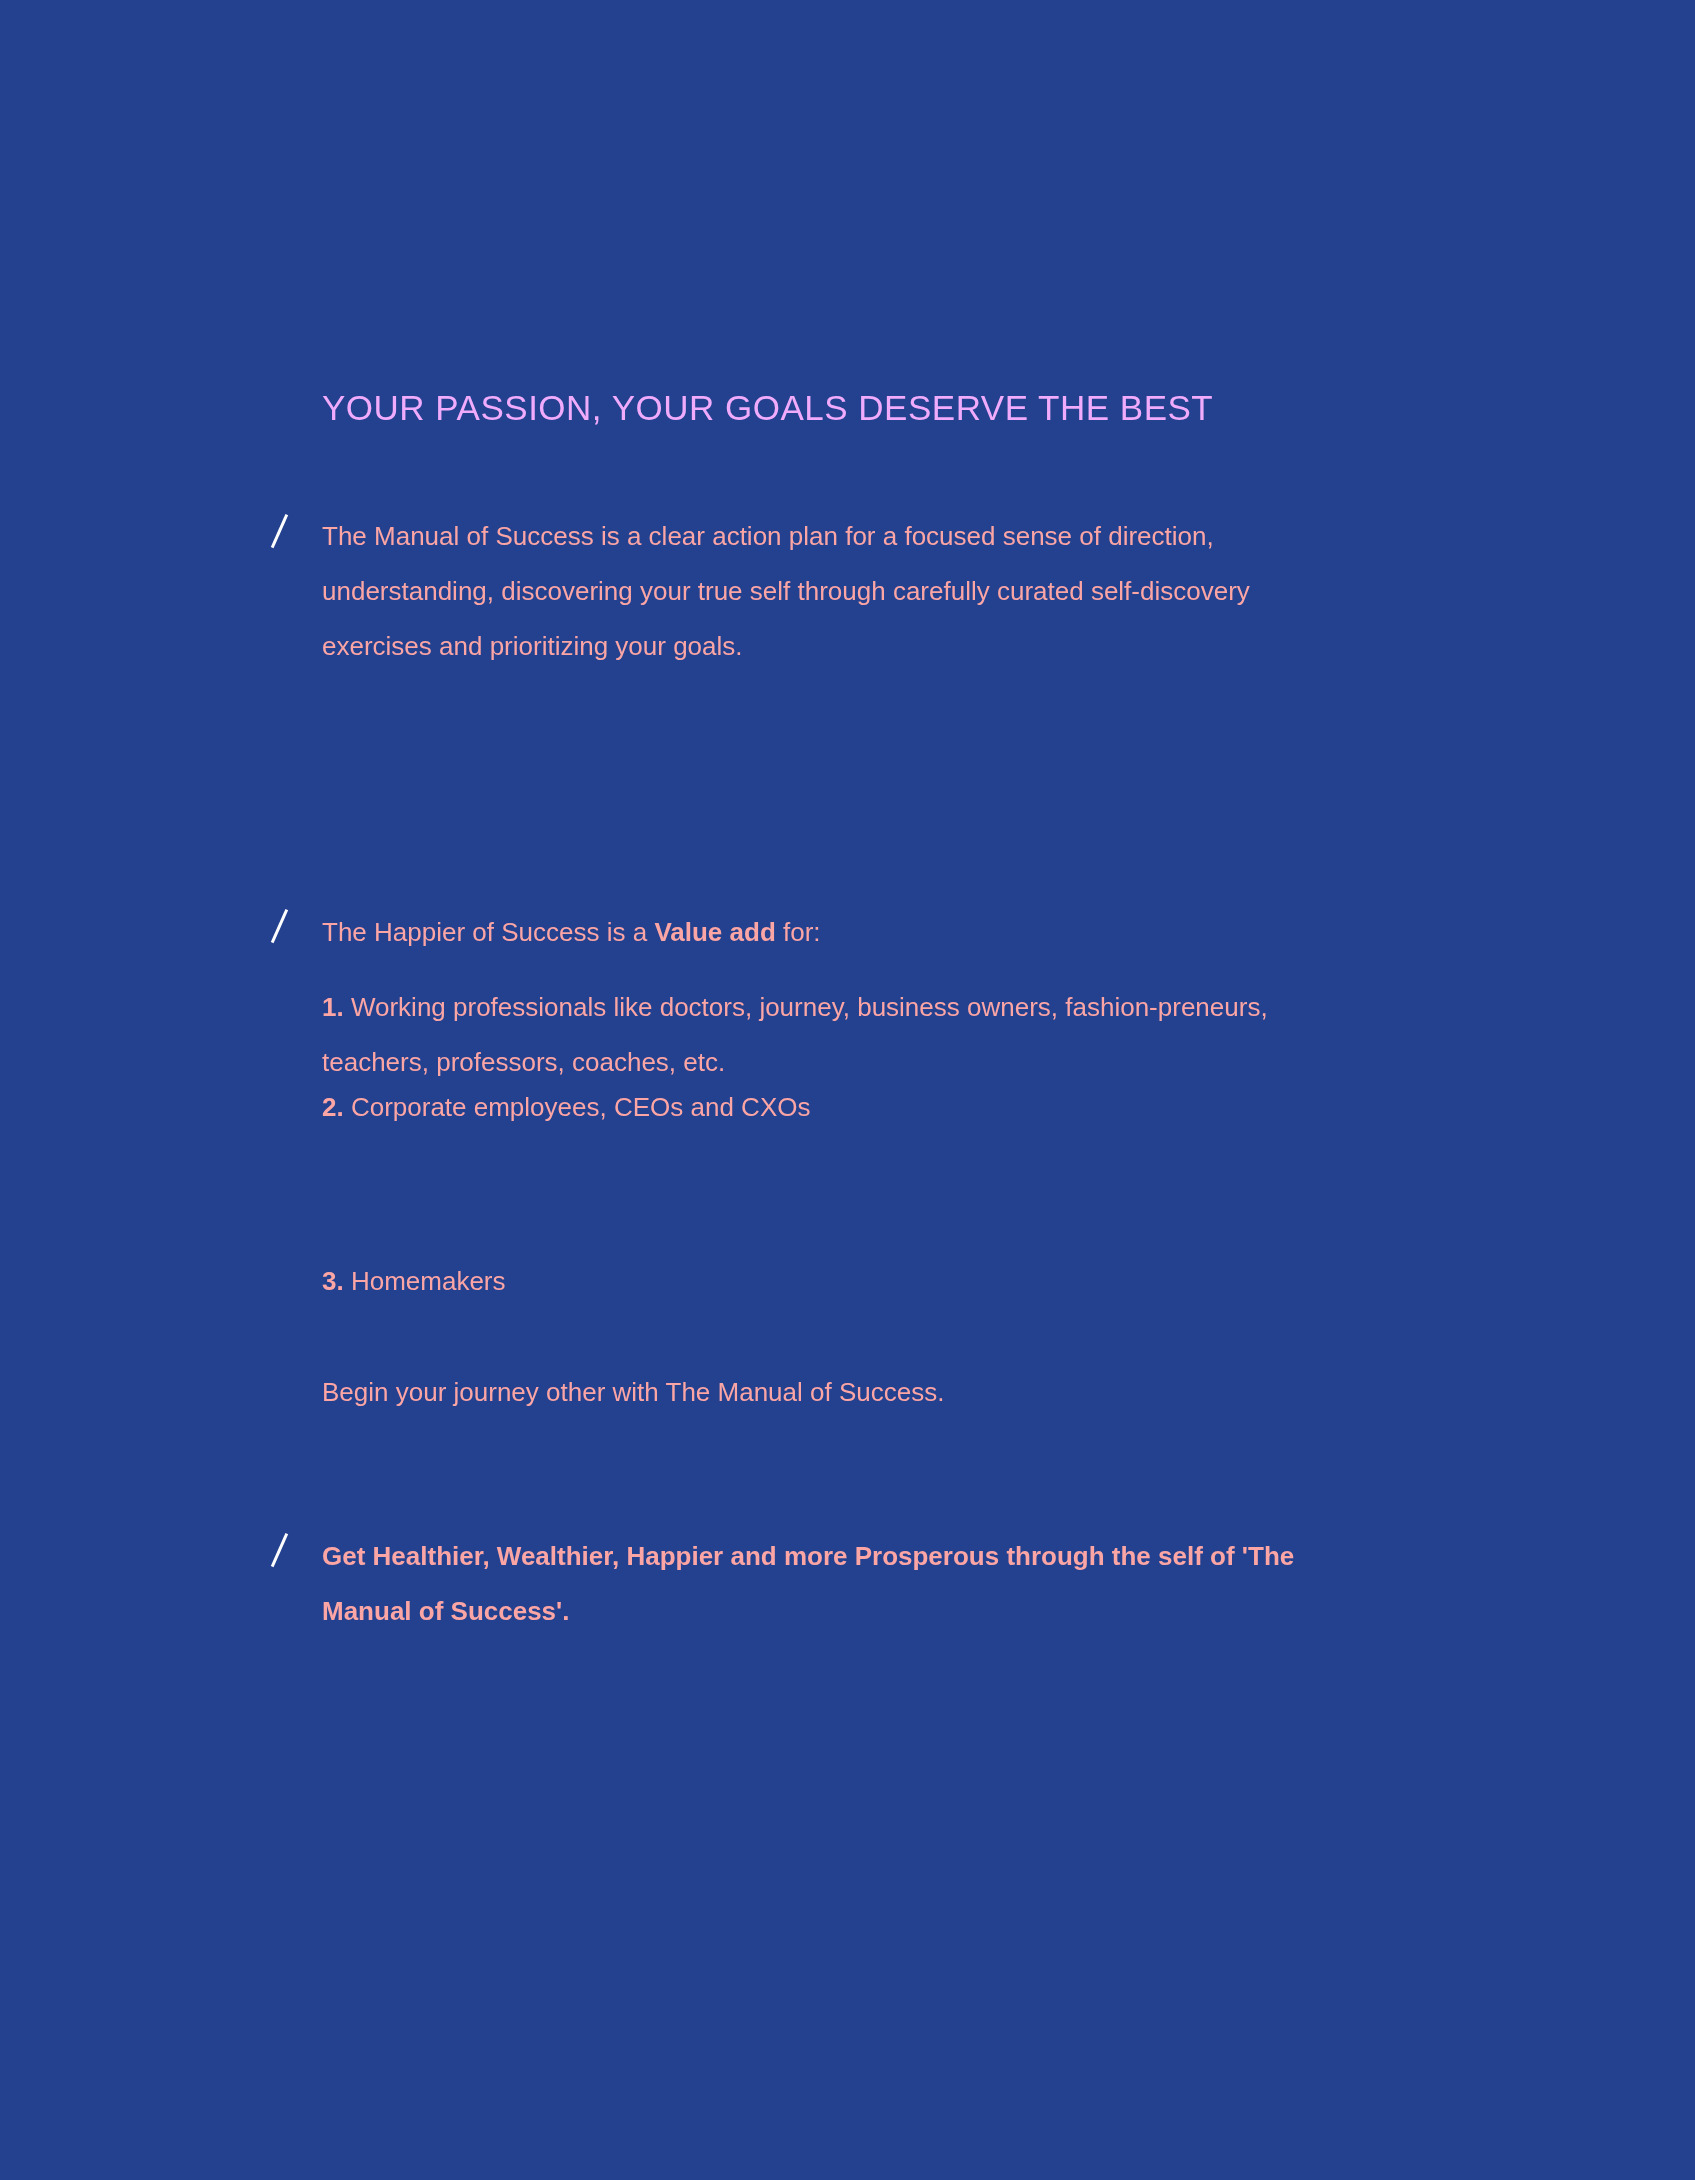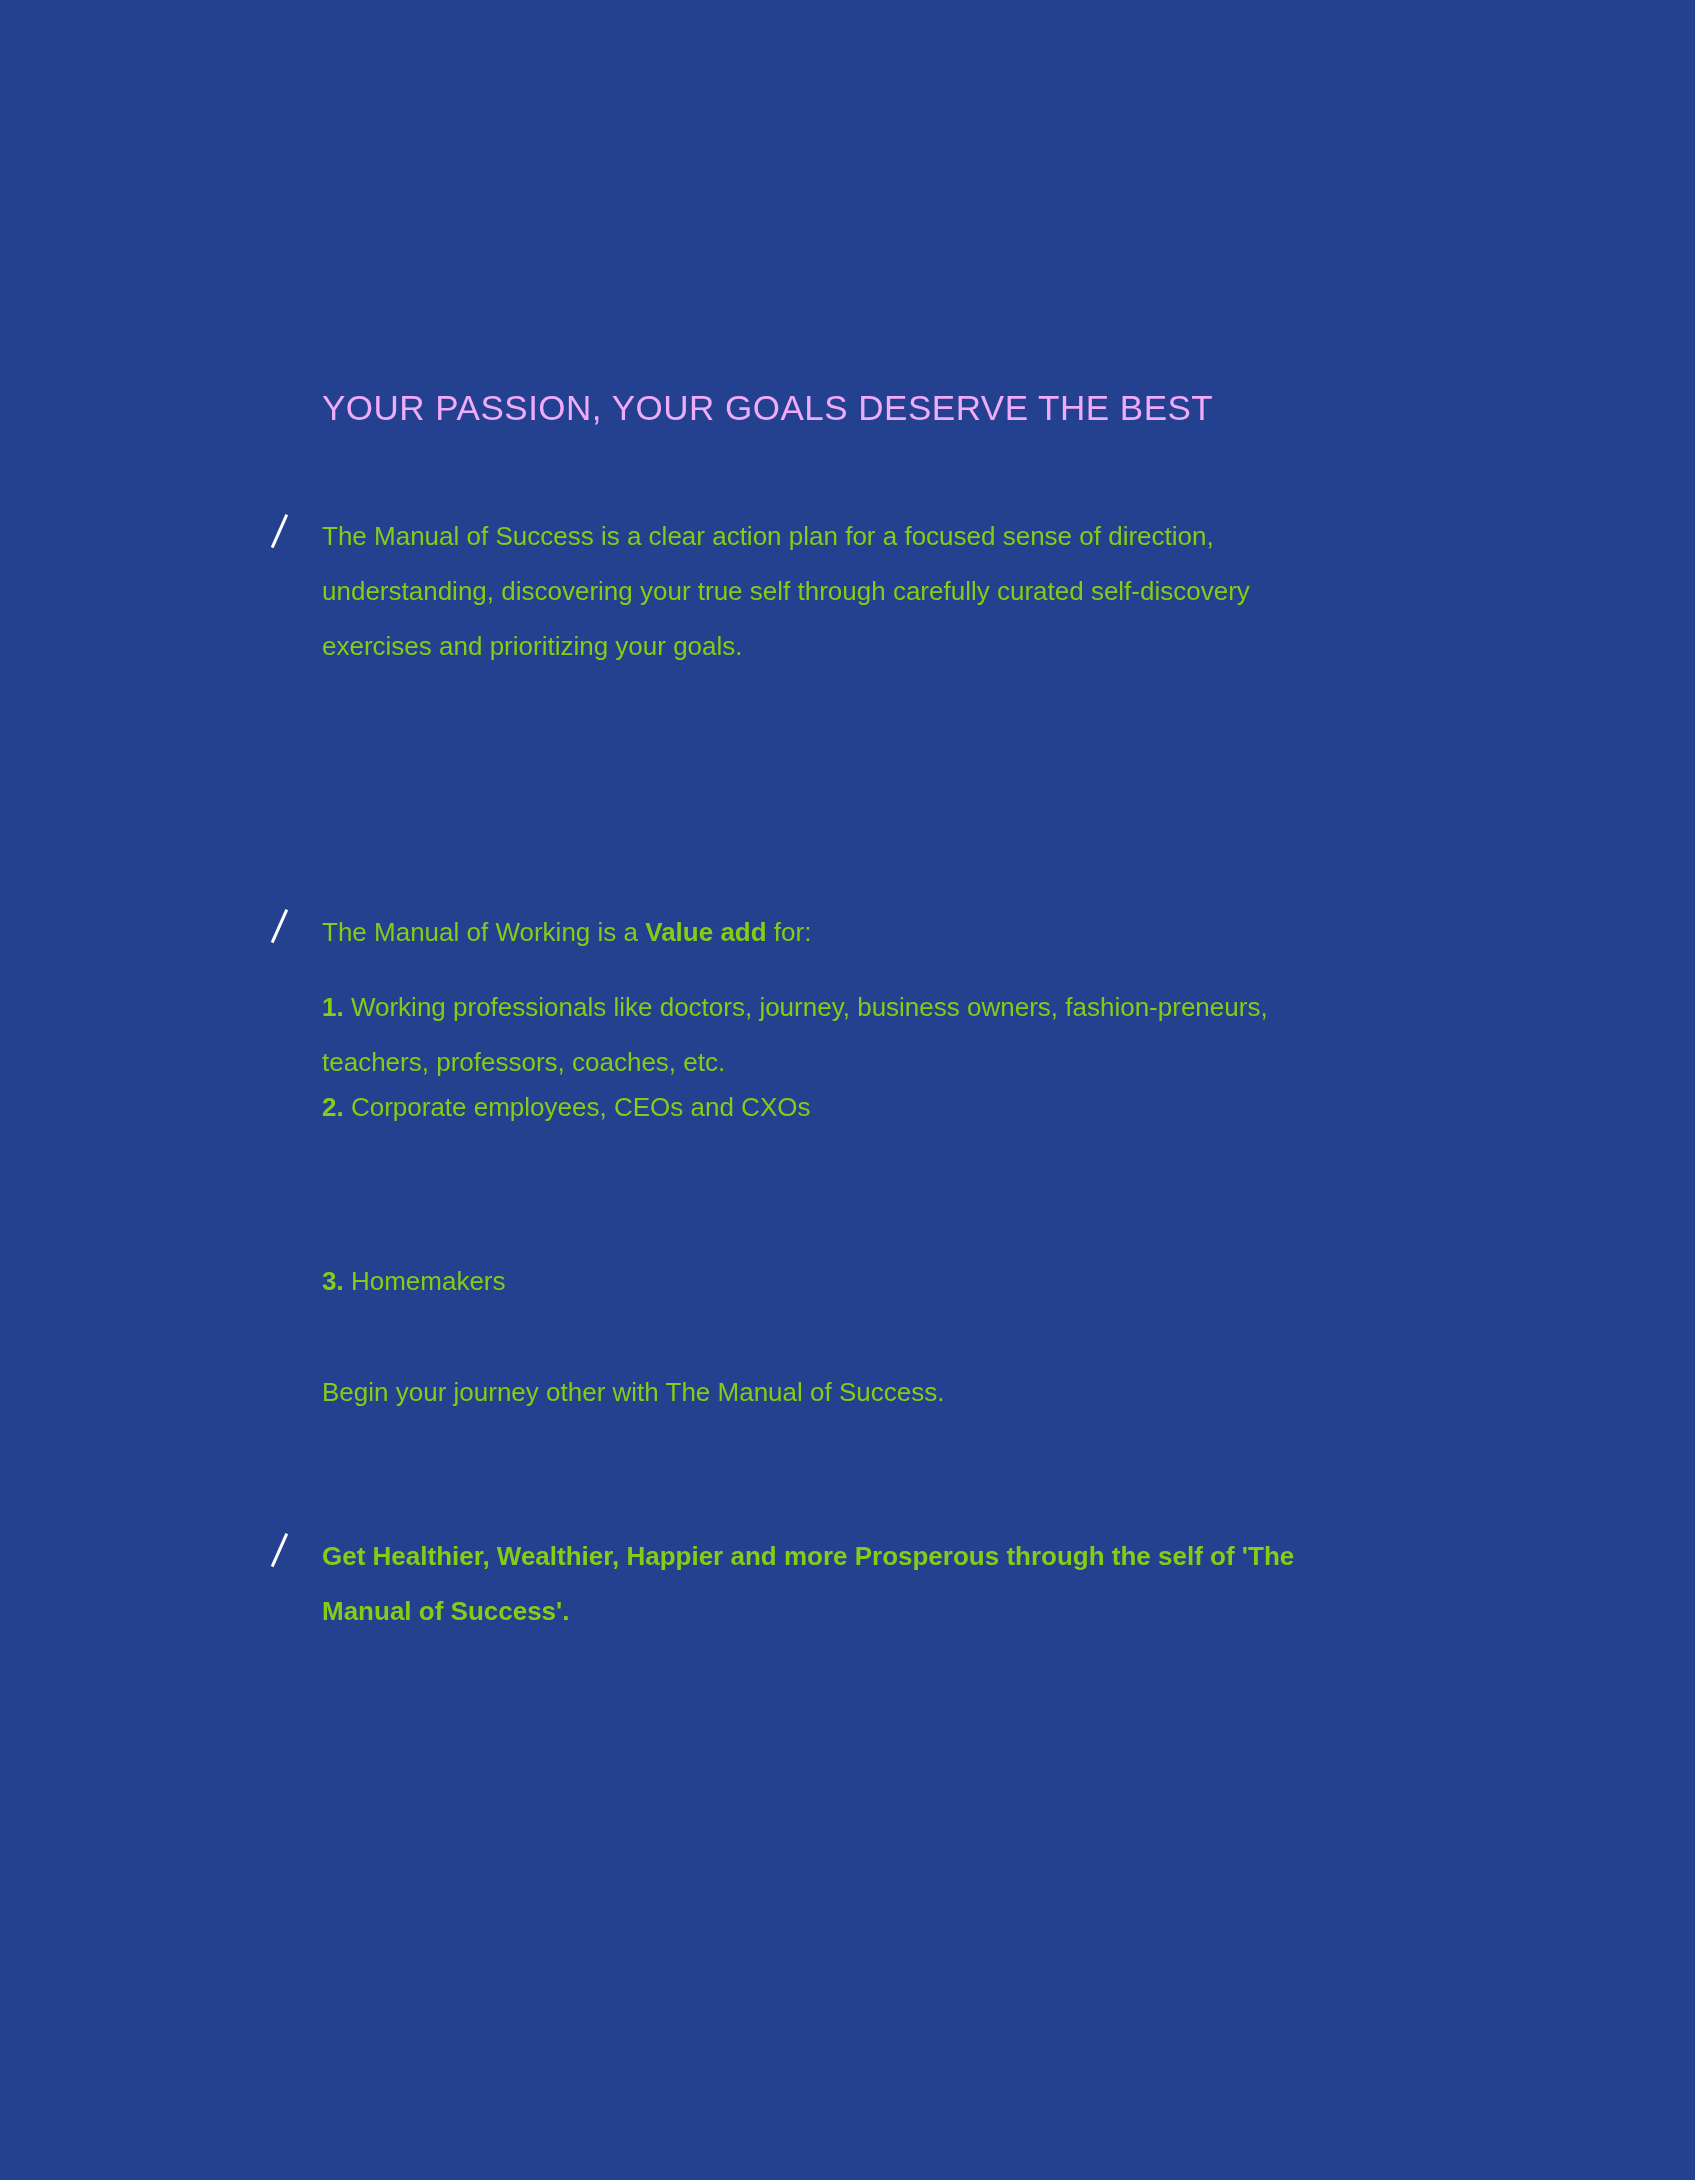--- a/index.html
+++ b/index.html
@@ -30,21 +30,21 @@
   }
 
   
   .block {
     position: absolute;
     left: 322px;
     width: 1039px;
     font-size: 26px;
     line-height: 55px;
     font-weight: 400;
-    color: #84cc16;
+    color: #fca5a5;
   }
   .slash {
     position: absolute;
     width: 22px;
     height: 37px;
     overflow: visible;
   }
   .slash i {
     display: block;
     position: absolute;
@@ -89,21 +89,21 @@
     <i></i>
   </div>
 <div class="block" id="block1">
   <span>The Manual of Success  is a clear action plan for a focused sense of direction, understanding, discovering your true self through carefully curated self-discovery exercises and prioritizing your goals.</span><br>
 </div>
 
 <div class="slash" id="slash2">
     <i></i>
   </div>
 <div class="block" id="block2">
-  <span>The Manual of Working is a </span><span class="bold">Value add</span><span> for:</span>
+  <span>The Happier of Success is a </span><span class="bold">Value add</span><span> for:</span>
 </div>
 
 <div class="block" id="block3">
   <span class="bold">1.</span><span> Working professionals like doctors, journey, business owners, fashion-preneurs, teachers, professors, coaches, etc.</span>
 </div>
 
 <div class="block" id="block4">
   <span class="bold">2.</span><span> Corporate employees, CEOs and CXOs</span>
 </div>
 

